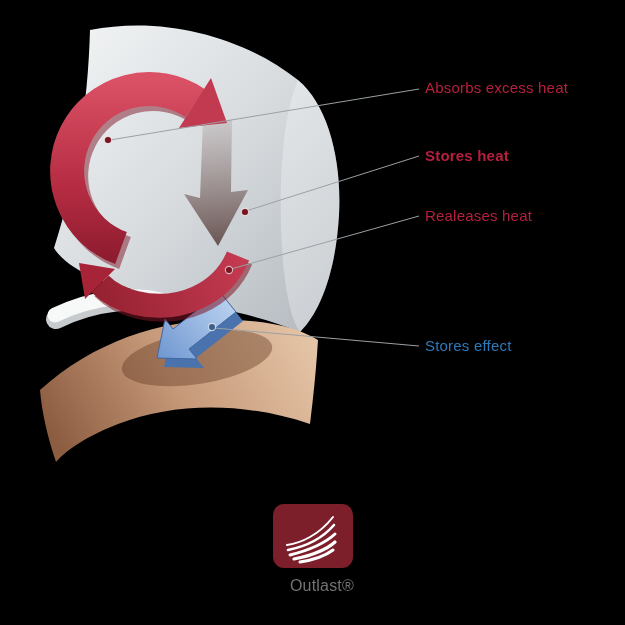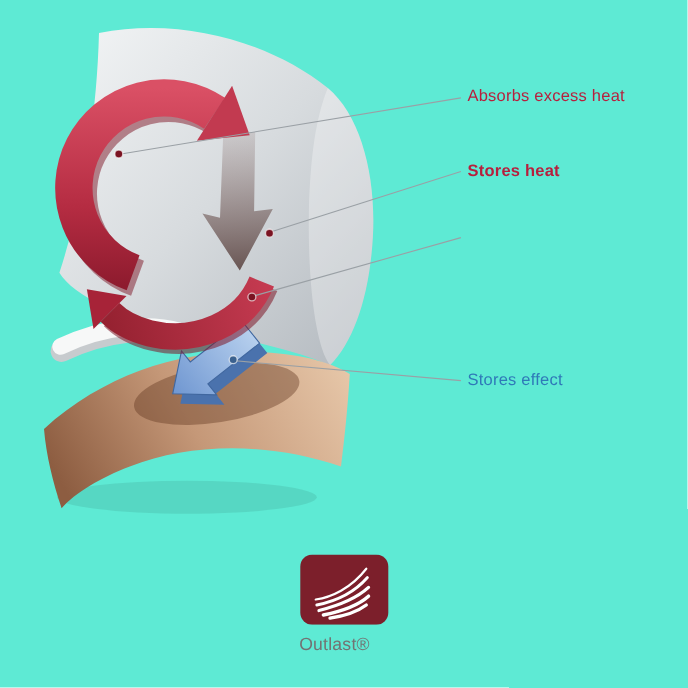--- a/index.html
+++ b/index.html
@@ -1,30 +1,30 @@
 <!DOCTYPE html>
 <html><head>
 <meta charset="utf-8">
 <style>
   html,body{margin:0;padding:0;background:#fff;}
   .stage{
-    position:relative;width:625px;height:625px;background:#5eead4;overflow:hidden;
+    position:relative;width:625px;height:625px;background:#000000;overflow:hidden;
     font-family:"Liberation Sans", sans-serif;
   }
   .art{position:absolute;left:0;top:0;}
   .callout{
     position:absolute;font-size:15px;letter-spacing:.2px;font-weight:400;
     white-space:nowrap;
   }
   .callout.c0{left:425px;top:79px;}
   .callout.c1{left:425px;top:147px;}
   .callout.c2{left:425px;top:207px;}
   .callout.c3{left:425px;top:337px;}
   .logo{
-    position:absolute;left:272px;top:504px;width:82px;text-align:left;
+    position:absolute;left:272px;top:504px;width:82px;text-align:right;
   }
   .logo .brand{
     margin-top:5px;font-size:16px;color:#737373;letter-spacing:.2px;
   }
 </style>
 </head>
 <body>
 
 <div class="stage">
 
@@ -119,20 +119,21 @@
     <g stroke="rgba(255,255,255,0.65)" stroke-width="1.2">
       <circle cx="108" cy="140" r="3.6" fill="#7a1322"></circle>
       <circle cx="245" cy="212" r="3.6" fill="#7a1322"></circle>
       <circle cx="229" cy="270" r="3.6" fill="#7a1322"></circle>
       <circle cx="212" cy="327" r="3.6" fill="#3b618f"></circle>
     </g>
   </svg>
 
   <div class="callout c0" style="color: rgb(183, 31, 61);">Absorbs excess heat</div>
   <div class="callout c1" style="color: rgb(183, 31, 61); font-weight: bold;">Stores heat</div>
+  <div class="callout c2" style="color: rgb(183, 31, 61);">Realeases heat</div>
   <div class="callout c3" style="color: rgb(47, 121, 184);">Stores effect</div>
 
   <div class="logo">
     <svg width="82" height="64" viewBox="0 0 82 64">
       <rect x="1" y="0" width="80" height="64" rx="11" fill="#7c1f2b"></rect>
       <g fill="none" stroke="#ffffff" stroke-linecap="round">
         <path d="M 15,41 C 29,39 47,31 61,13" stroke-width="2"></path>
         <path d="M 16,46 C 31,43 49,36 62,21" stroke-width="2.6"></path>
         <path d="M 18,51 C 34,47 51,41 63,30" stroke-width="3"></path>
         <path d="M 22,55 C 37,52 53,47 63,38" stroke-width="3.2"></path>

